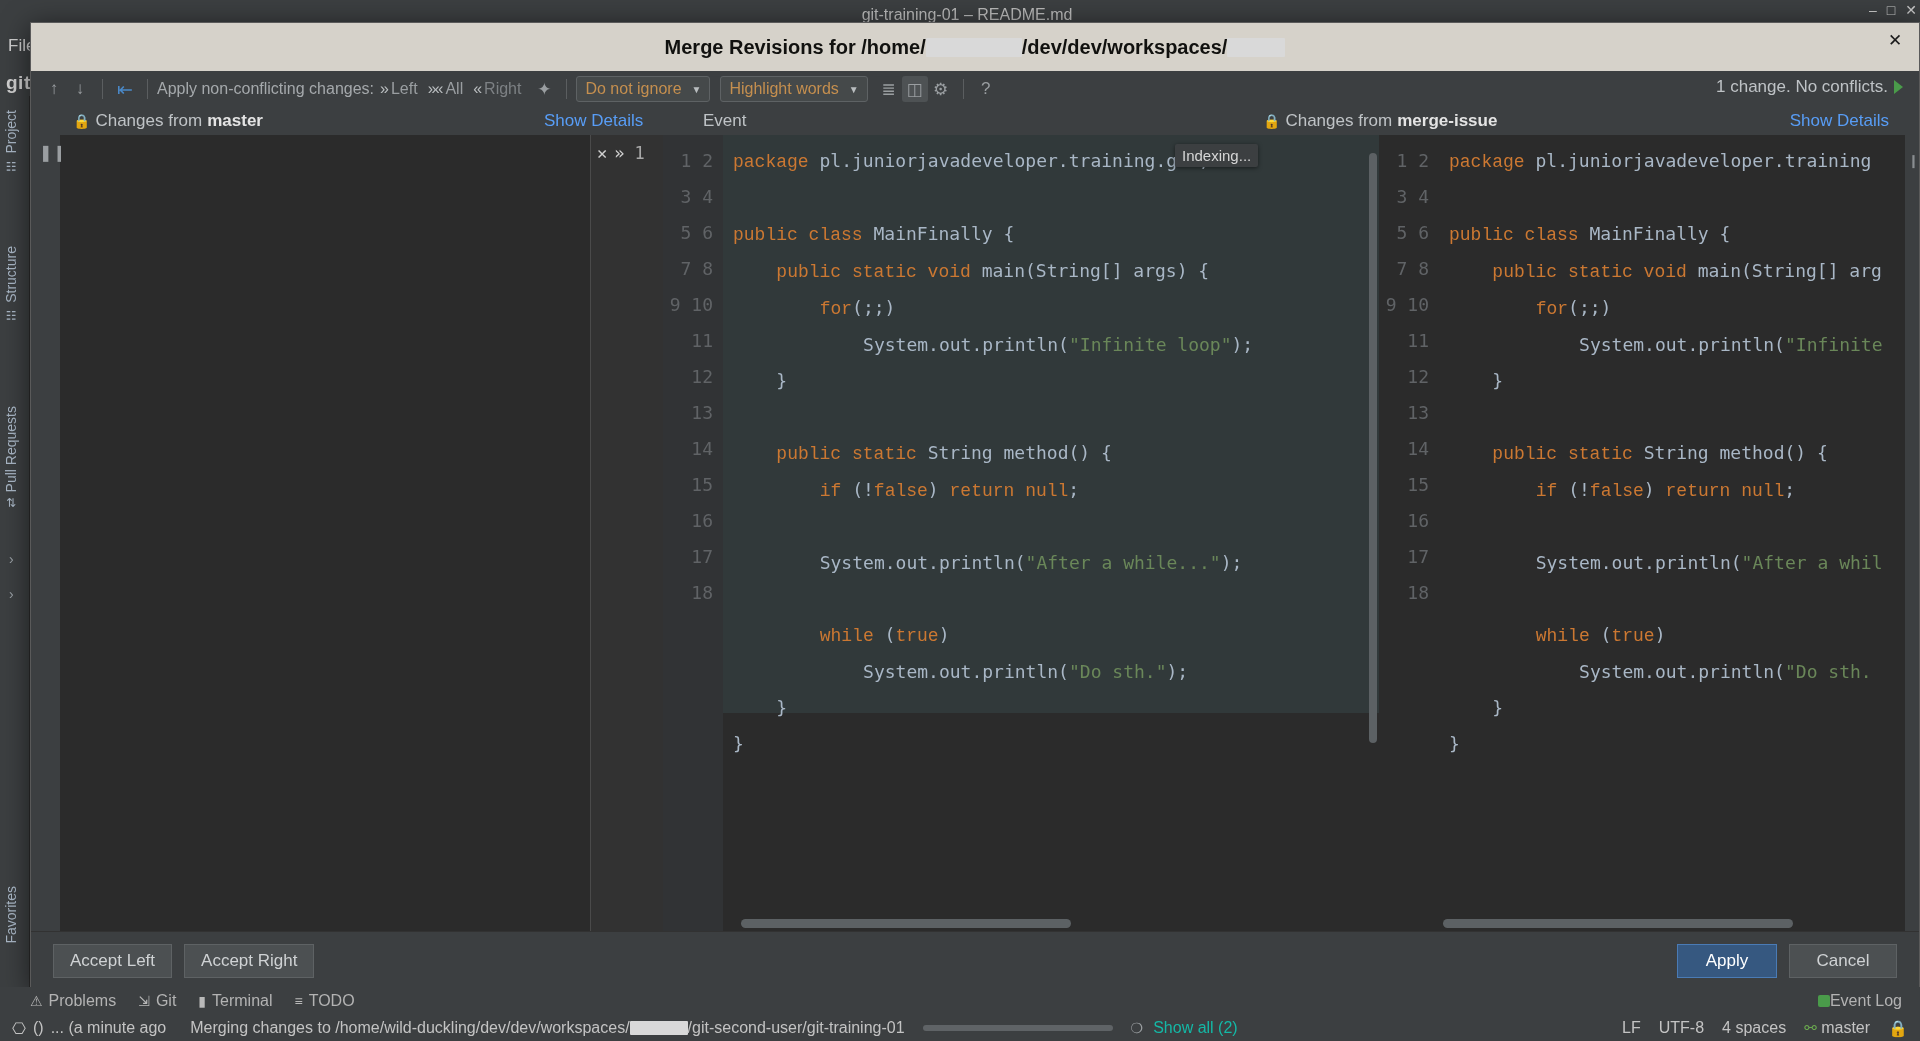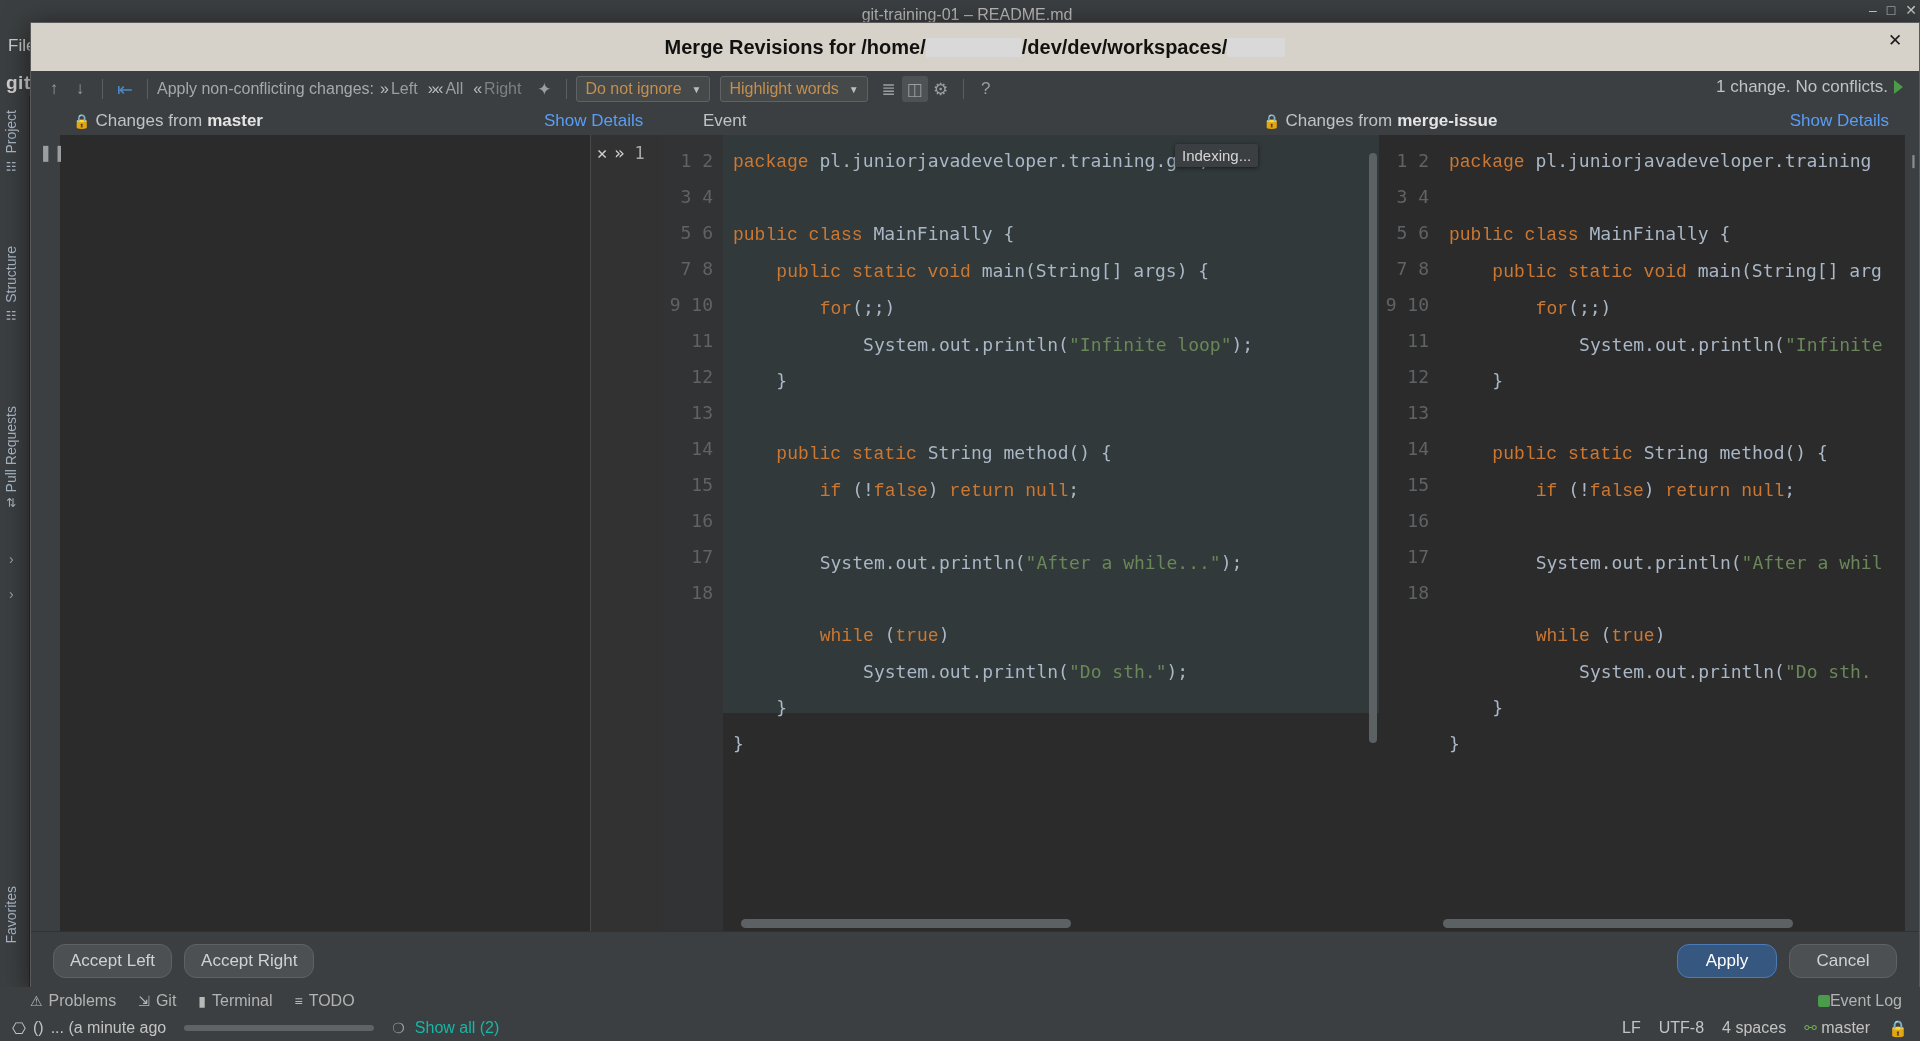--- a/index.html
+++ b/index.html
@@ -174,21 +174,21 @@
   }
   .grip { position: absolute; right: 2px; top: 18px; width: 9px; height: 20px; color: #8a8e91; font-size: 13px; }
 
   
   .footer {
     height: 58px; background: #3c3f41; display: flex; align-items: center;
     padding: 0 22px; flex: none; border-top: 1px solid #323232;
   }
   .btn {
     height: 34px; min-width: 108px; padding: 0 16px; background: #4c5052;
-    border: 1px solid #5e6264; border-radius: 12px; color: #cfd2d4; font-size: 17px;
+    border: 1px solid #5e6264; border-radius: 0; color: #cfd2d4; font-size: 17px;
     cursor: pointer; display: flex; align-items: center; justify-content: center;
     font-family: "Liberation Sans", sans-serif;
   }
   .btn + .btn { margin-left: 12px; }
   .btn.primary { background: #365880; border-color: #4a7bb5; color: #ffffff; min-width: 100px; }
   .spacer { flex: 1; }
 
   
   .ide-toolwindow-bar {
     position: absolute; left: 0; bottom: 26px; width: 1920px; height: 28px;
@@ -469,20 +469,23 @@
       <span>Event Log</span>
     </span>
   </div>
 
   <div class="ide-statusbar">
     <span class="sb-left">
       <span>⎔</span>
       <span>()</span>
       <span>... (a minute ago</span>
     </span>
+    <span class="sb-msg">
+      <span>Merging changes to /home/wild-duckling/dev/dev/workspaces/</span><span class="redact w2" style="height:14px;vertical-align:-2px;"></span><span>/git-second-user/git-training-01</span>
+    </span>
     <span class="progressbar"></span>
     <span class="sb-x">❍</span>
     <span class="sb-link">Show all (2)</span>
     <span class="sb-right">
       <span>LF</span>
       <span>UTF-8</span>
       <span>4 spaces</span>
       <span>
         <span class="branch-ico">⚯</span>
         <span>master</span>

